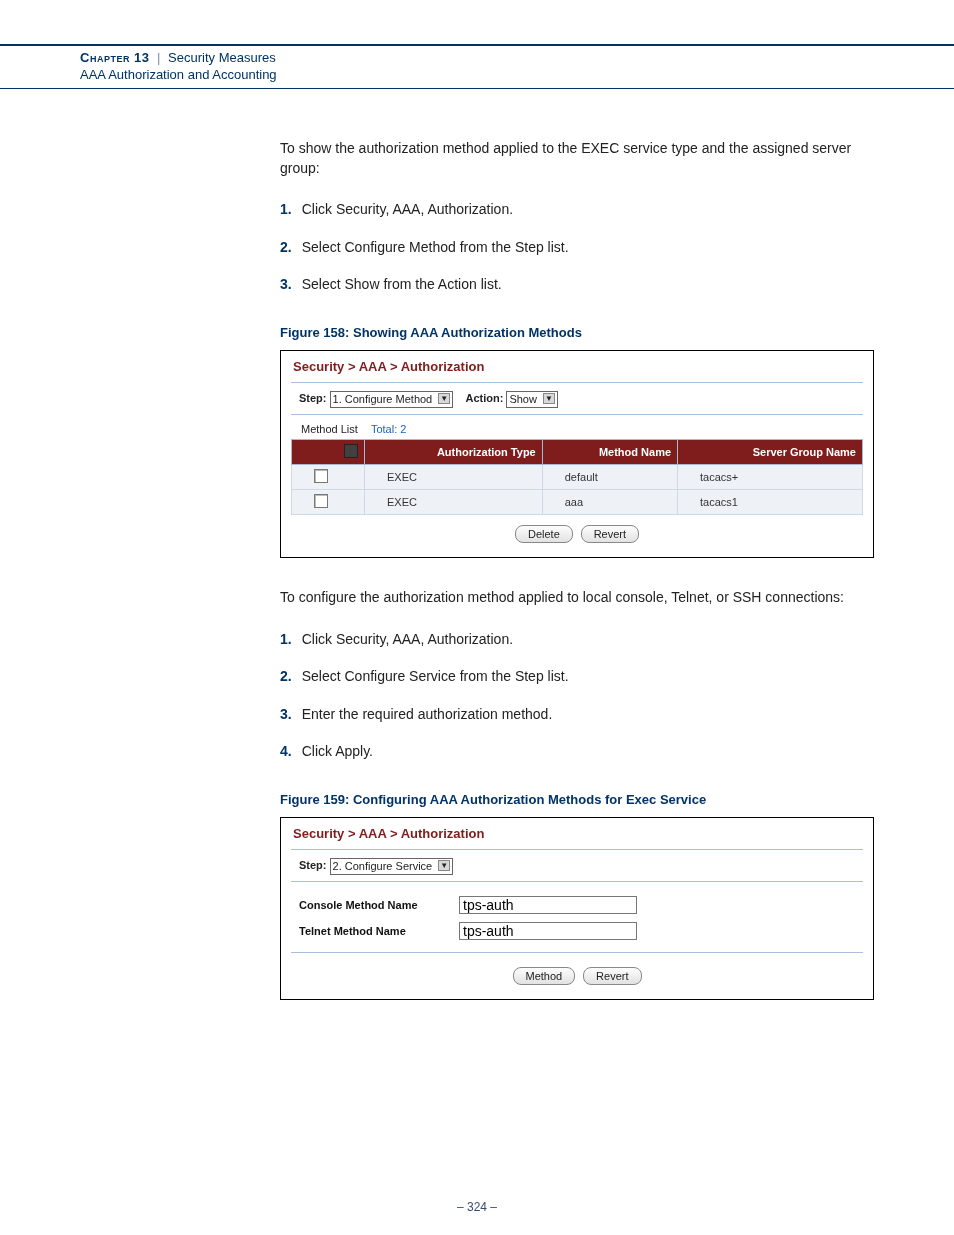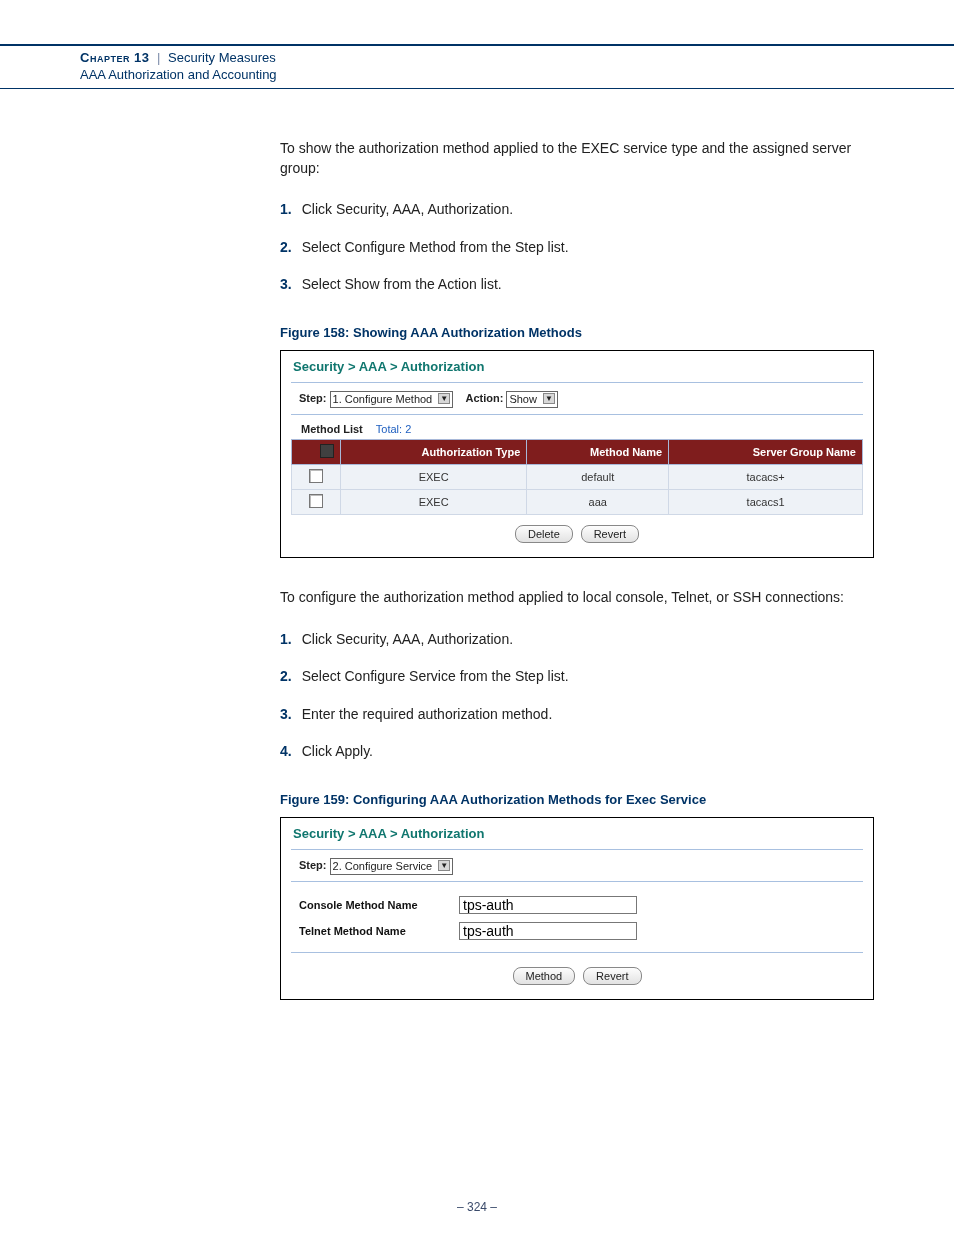--- a/index.html
+++ b/index.html
@@ -67,21 +67,21 @@
   .figure {
     border: 1px solid #000;
     margin: 0 0 30px 0;
     font-family: Arial, sans-serif;
     background: #fff;
   }
   .fig-inner {
     padding: 6px 10px 10px 10px;
   }
   .fig-breadcrumb {
-    color: #0f766e;
+    color: #7f1d1d;
     font-weight: bold;
     font-size: 13px;
     padding: 2px 0 8px 2px;
   }
   .fig-hr {
     border: none;
     border-top: 1px solid #a8c0e0;
     margin: 0 0 4px 0;
   }
   .fig-controls {
@@ -114,21 +114,21 @@
     margin-left: 3px;
     vertical-align: top;
     position: relative;
     top: 1px;
   }
   .method-list-line {
     font-size: 11px;
     padding: 4px 0 4px 10px;
   }
   .method-list-line .ml {
-    font-weight: bold;
+    font-weight: normal;
     color: #222;
   }
   .method-list-line .total {
     color: #2060c0;
     padding-left: 10px;
   }
   table.grid {
     width: 100%;
     border-collapse: collapse;
     font-size: 11px;
@@ -140,22 +140,22 @@
     padding: 4px 6px;
     border: 1px solid #a8b8d8;
     text-align: right;
   }
   table.grid th.ck {
     width: 28px;
   }
   table.grid td {
     background: #eef2f7;
     border: 1px solid #cfd8e6;
-    padding: 4px 10px;
-    text-align: center;
+    padding: 4px 22px;
+    text-align: left;
     color: #333;
   }
   table.grid td.ck {
     width: 28px;
   }
   .chk {
     display: inline-block;
     width: 12px;
     height: 12px;
     border: 1px solid #777;

